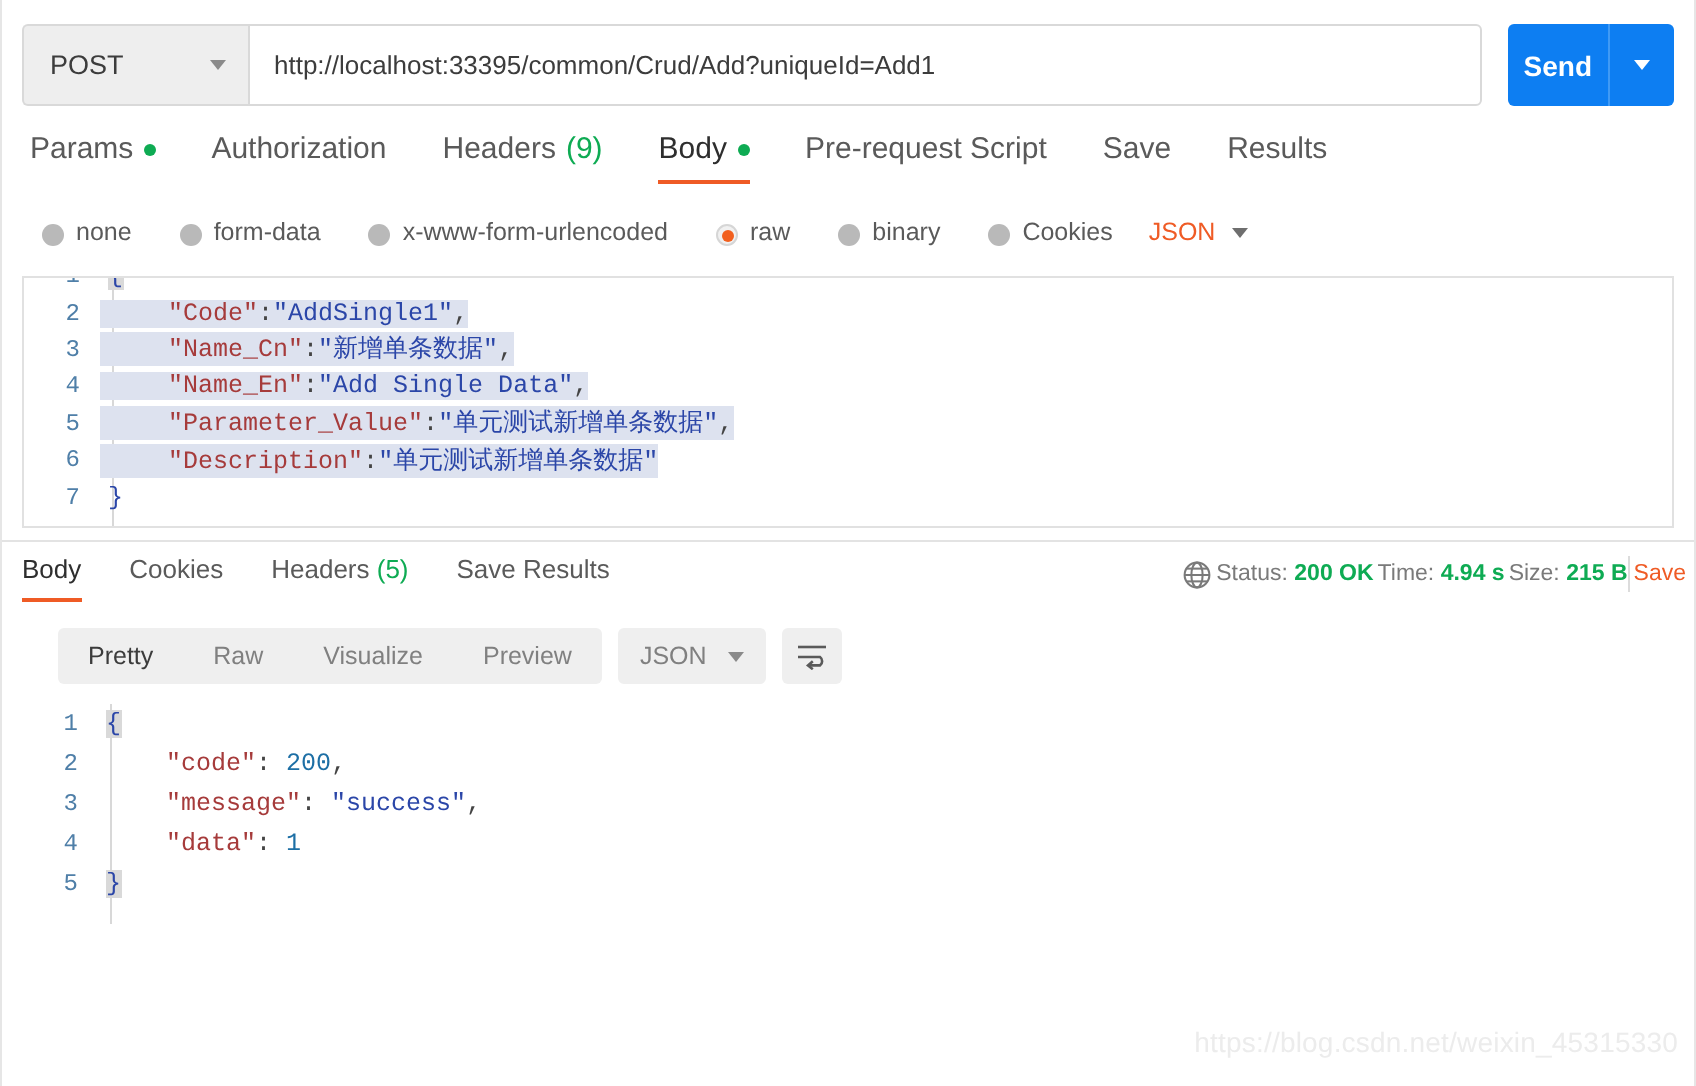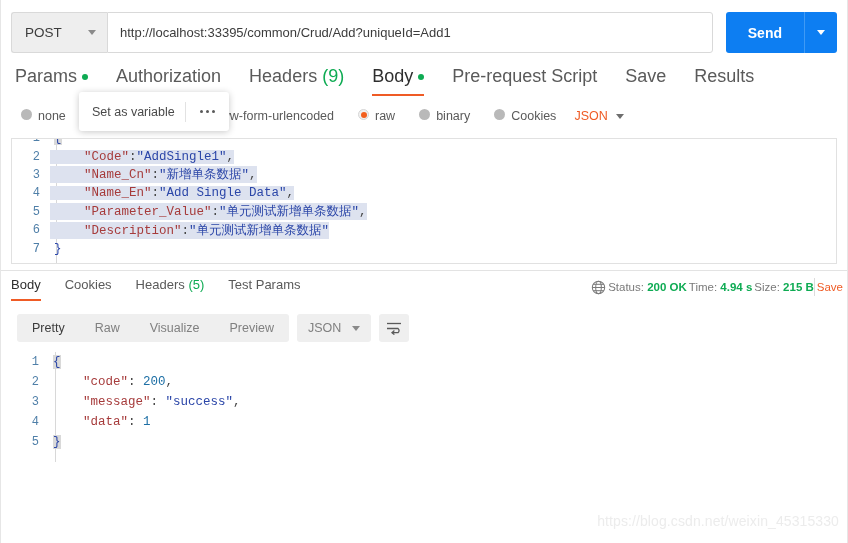--- a/index.html
+++ b/index.html
@@ -31,21 +31,21 @@
   .url-row {
     position: absolute;
     left: 10px;
     top: 12px;
     right: 10px;
     height: 41px;
     display: flex;
     align-items: stretch;
   }
   .method-box {
-    width: 96px;
+    width: 113px;
     background: #eeeeee;
     border: 1px solid #d9d9d9;
     border-right: none;
     border-radius: 3px 0 0 3px;
     display: flex;
     align-items: center;
     justify-content: space-between;
     padding: 0 11px 0 13px;
     box-sizing: border-box;
     cursor: pointer;
@@ -80,21 +80,21 @@
     display: flex;
     align-items: stretch;
     border-radius: 3px;
     overflow: hidden;
   }
   .send-btn {
     background: #0d7ef2;
     color: #ffffff;
     font-size: 14px;
     font-weight: bold;
-    padding: 0 22px;
+    padding: 0 8px;
     display: flex;
     align-items: center;
     justify-content: center;
     cursor: pointer;
     border: none;
     font-family: "Liberation Sans", sans-serif;
   }
   .send-caret {
     background: #0d7ef2;
     width: 32px;
@@ -113,21 +113,21 @@
     position: absolute;
     left: 14px;
     top: 66px;
     height: 28px;
     display: flex;
     align-items: flex-start;
   }
   .req-tab {
     position: relative;
     margin-right: 28px;
-    font-size: 18px;
+    font-size: 15px;
     color: #5a5a5a;
     cursor: pointer;
     padding-bottom: 9px;
     white-space: nowrap;
     display: flex;
     align-items: center;
     gap: 5px;
   }
   .req-tab.active {
     color: #2e2e2e;
@@ -155,21 +155,21 @@
     left: 20px;
     top: 106px;
     height: 20px;
     display: flex;
     align-items: center;
     font-size: 12.5px;
     color: #5a5a5a;
   }
   .radio-opt {
     display: flex;
-    align-items: flex-start;
+    align-items: flex-end;
     gap: 6px;
     margin-right: 24px;
     cursor: pointer;
     white-space: nowrap;
   }
   .radio-dot {
     width: 11px; height: 11px;
     border-radius: 50%;
     background: #b9b9b9;
     position: relative;
@@ -355,21 +355,21 @@
   }
   .save-link {
     color: #ef5b25;
     cursor: pointer;
     padding-right: 4px;
   }
 
   
   .resp-toolbar {
     position: absolute;
-    left: 16px;
+    left: 28px;
     top: 314px;
     display: flex;
     align-items: center;
     gap: 8px;
   }
   .seg-group {
     display: flex;
     background: #efefef;
     border-radius: 3px;
     height: 28px;
@@ -496,29 +496,20 @@
     <div class="radio-opt">
       <span class="radio-dot"></span>
       <span>Cookies</span>
     </div>
     <div class="json-select">
       <span>JSON</span>
       <span class="caret-down"></span>
     </div>
   </div>
 
-  <div class="popup">
-    <div class="popup-label">Set as variable</div>
-    <div class="popup-divider"></div>
-    <div class="popup-more">
-      <i></i>
-      <i></i>
-      <i></i>
-    </div>
-  </div>
 
   <div class="editor req-editor">
     <div class="indent-guide"></div>
     <div style="margin-top:-10px;">
       <div class="code-line">
         <span class="gutter">1</span>
         <span class="code-text"><span class="tok-brace brace-hl">{</span></span>
       </div>
       <div class="code-line">
         <span class="gutter">2</span>
@@ -554,21 +545,21 @@
       <span>Body</span>
     </div>
     <div class="resp-tab">
       <span>Cookies</span>
     </div>
     <div class="resp-tab">
       <span>Headers</span>
       <span class="count-green">(5)</span>
     </div>
     <div class="resp-tab">
-      <span>Test Params</span>
+      <span>Save Results</span>
     </div>
   </div>
 
   <div class="status-bar">
     <svg class="globe-icon" viewBox="0 0 16 16">
       <circle cx="8" cy="8" r="6.6" fill="none" stroke="#7a7a7a" stroke-width="1.1"></circle>
       <ellipse cx="8" cy="8" rx="3" ry="6.6" fill="none" stroke="#7a7a7a" stroke-width="1.1"></ellipse>
       <line x1="1.4" y1="8" x2="14.6" y2="8" stroke="#7a7a7a" stroke-width="1.1"></line>
       <line x1="2.4" y1="4.6" x2="13.6" y2="4.6" stroke="#7a7a7a" stroke-width="1.1"></line>
       <line x1="2.4" y1="11.4" x2="13.6" y2="11.4" stroke="#7a7a7a" stroke-width="1.1"></line>

